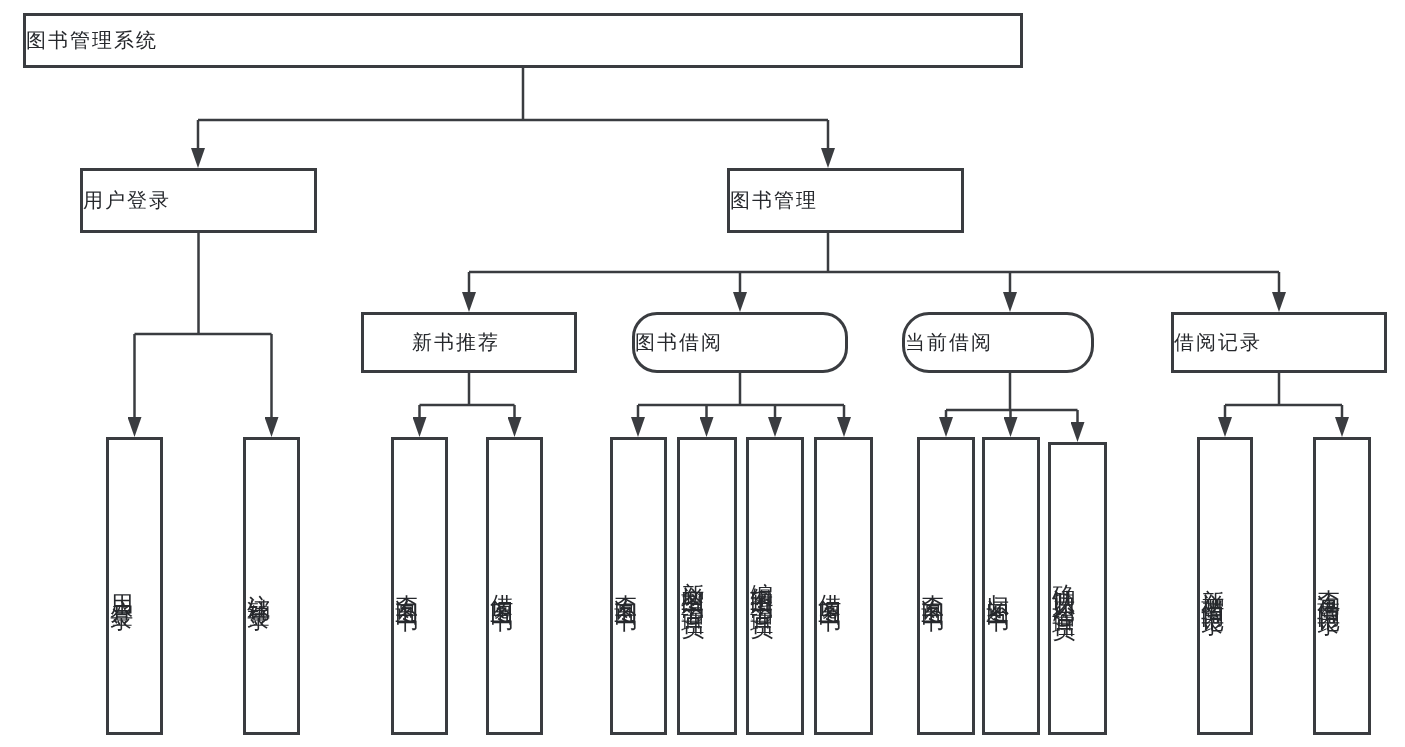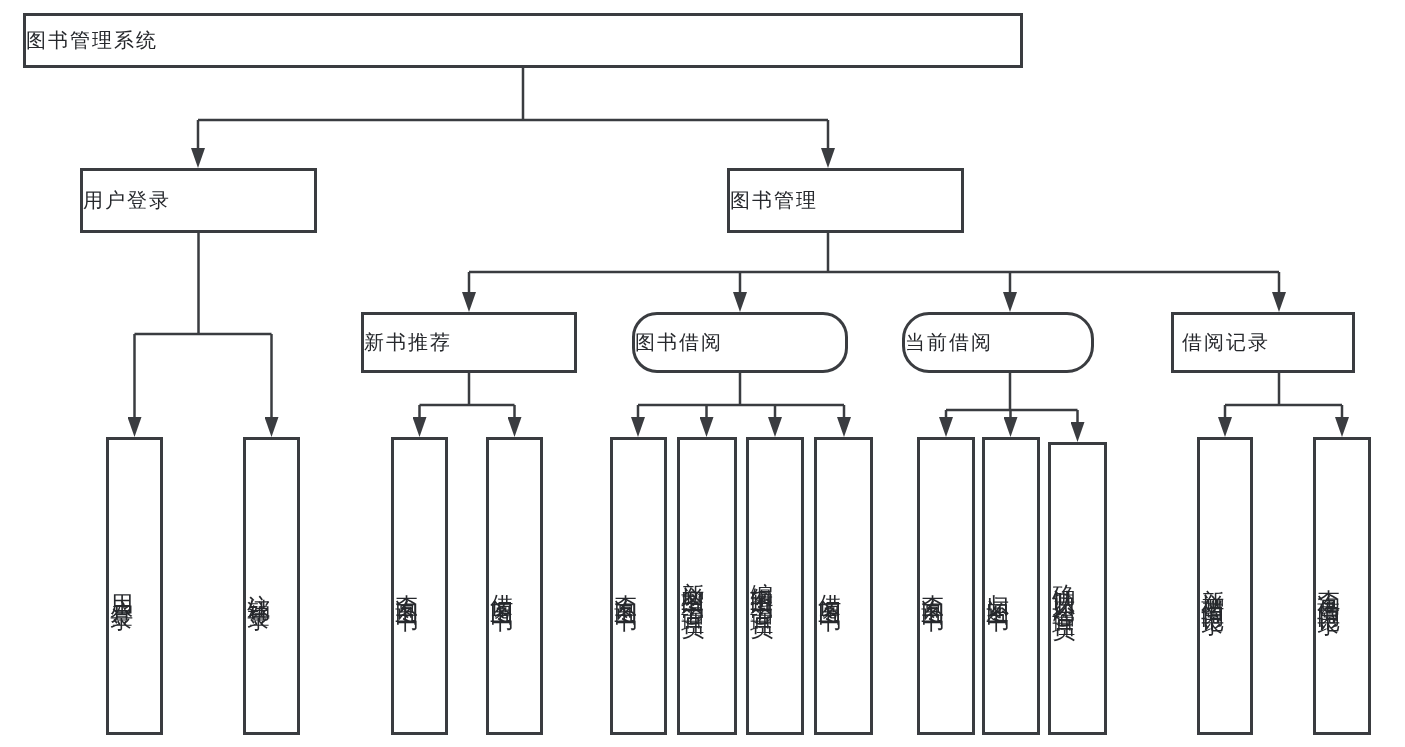--- a/index.html
+++ b/index.html
@@ -104,30 +104,30 @@
     <span>图书管理系统</span>
   </div>
 
   <div class="node h" style="left:80px; top:168px; width:237px; height:65px;">
     <span>用户登录</span>
   </div>
   <div class="node h" style="left:697px; top:168px; width:237px; height:65px;margin-left:30px;">
     <span>图书管理</span>
   </div>
 
-  <div class="node h" style="left:361px; top:312px; width:216px; height:61px;">
+  <div class="node h" style="left:361px; top:312px; width:216px; height:61px;padding-left:48px;">
     <span>新书推荐</span>
   </div>
   <div class="node h" style="left:632px; top:312px; width:216px; height:61px;border-radius:25px;">
     <span>图书借阅</span>
   </div>
   <div class="node h" style="left:902px; top:312px; width:192px; height:61px;border-radius:27px;">
     <span>当前借阅</span>
   </div>
-  <div class="node h" style="left:1171px; top:312px; width:184px; height:61px;padding-left:8px;">
+  <div class="node h" style="left:1171px; top:312px; width:216px; height:61px;">
     <span>借阅记录</span>
   </div>
 
   <div class="node v" style="left:106px; top:437px; width:57px; height:298px;">
     <span>用户登录</span>
   </div>
   <div class="node v" style="left:243px; top:437px; width:57px; height:298px;">
     <span>注销登录</span>
   </div>
 

